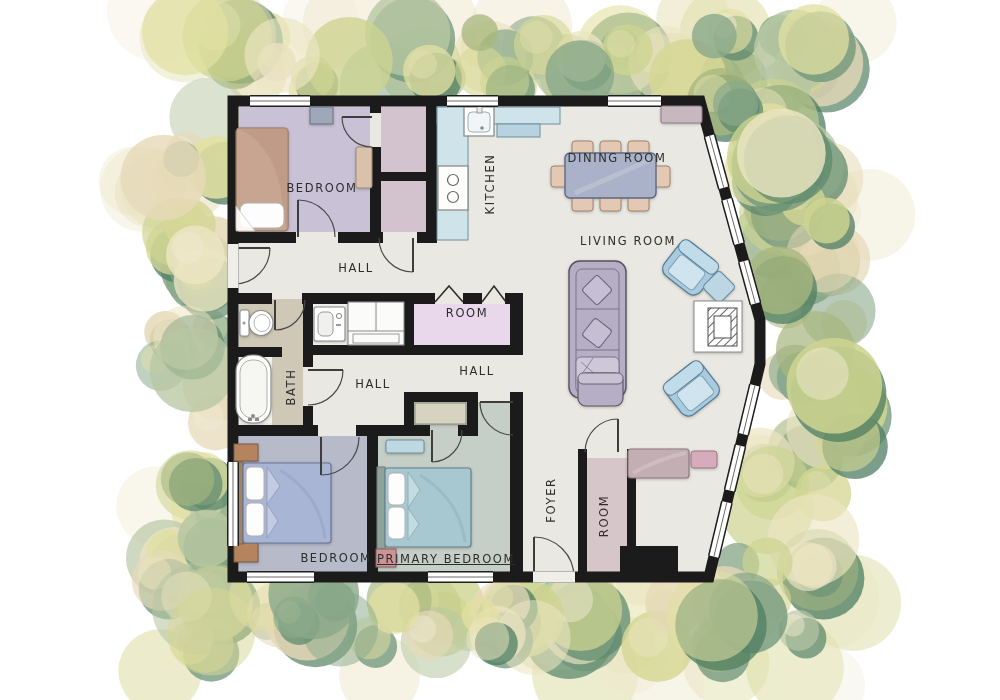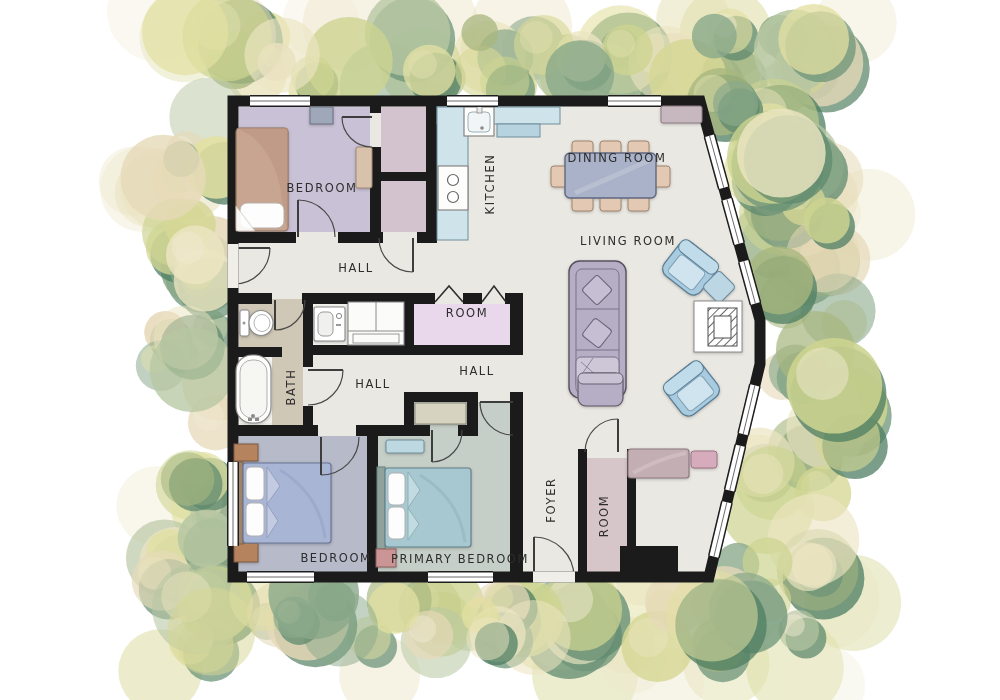--- a/index.html
+++ b/index.html
@@ -680,16 +680,16 @@
   <div class="rlabel" style="left:322px;top:188px;">BEDROOM</div>
   <div class="rlabel v" style="left:490px;top:184px;">KITCHEN</div>
   <div class="rlabel" style="left:617px;top:126px;margin-top:32px;">DINING ROOM</div>
   <div class="rlabel" style="left:621px;top:241px;margin-left:7px;">LIVING ROOM</div>
   <div class="rlabel" style="left:356px;top:268px;">HALL</div>
   <div class="rlabel" style="left:467px;top:313px;">ROOM</div>
   <div class="rlabel" style="left:373px;top:384px;">HALL</div>
   <div class="rlabel" style="left:477px;top:371px;">HALL</div>
   <div class="rlabel v" style="left:291px;top:387px;">BATH</div>
   <div class="rlabel" style="left:336px;top:558px;">BEDROOM</div>
-  <div class="rlabel" style="left:460px;top:559px;">PRIMARY BEDROOM</div>
+  <div class="rlabel" style="left:446px;top:559px;text-decoration:underline;">PRIMARY BEDROOM</div>
   <div class="rlabel v" style="left:551px;top:500px;">FOYER</div>
   <div class="rlabel v" style="left:604px;top:516px;">ROOM</div>
 </div>
 
 </body></html>

